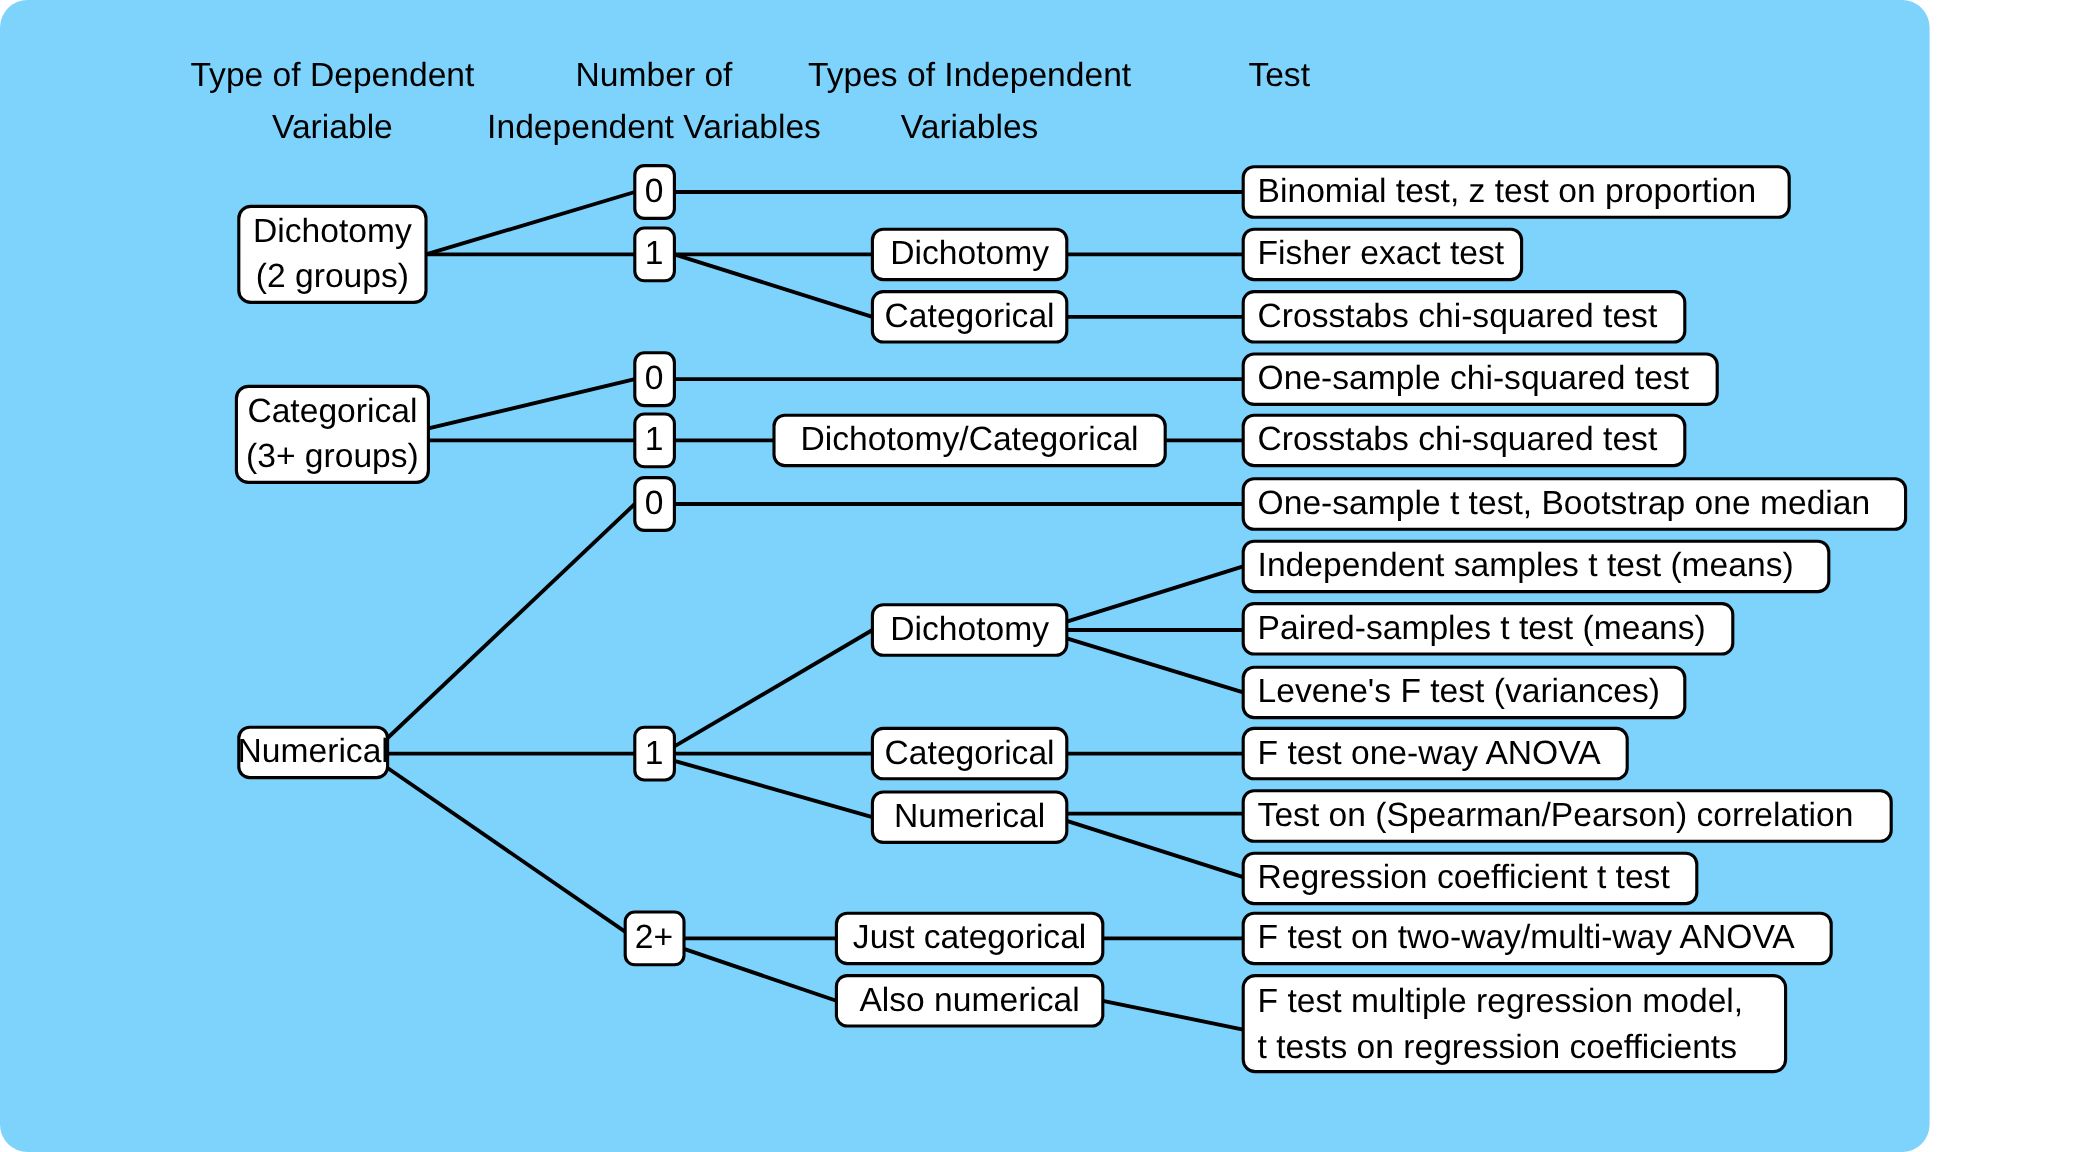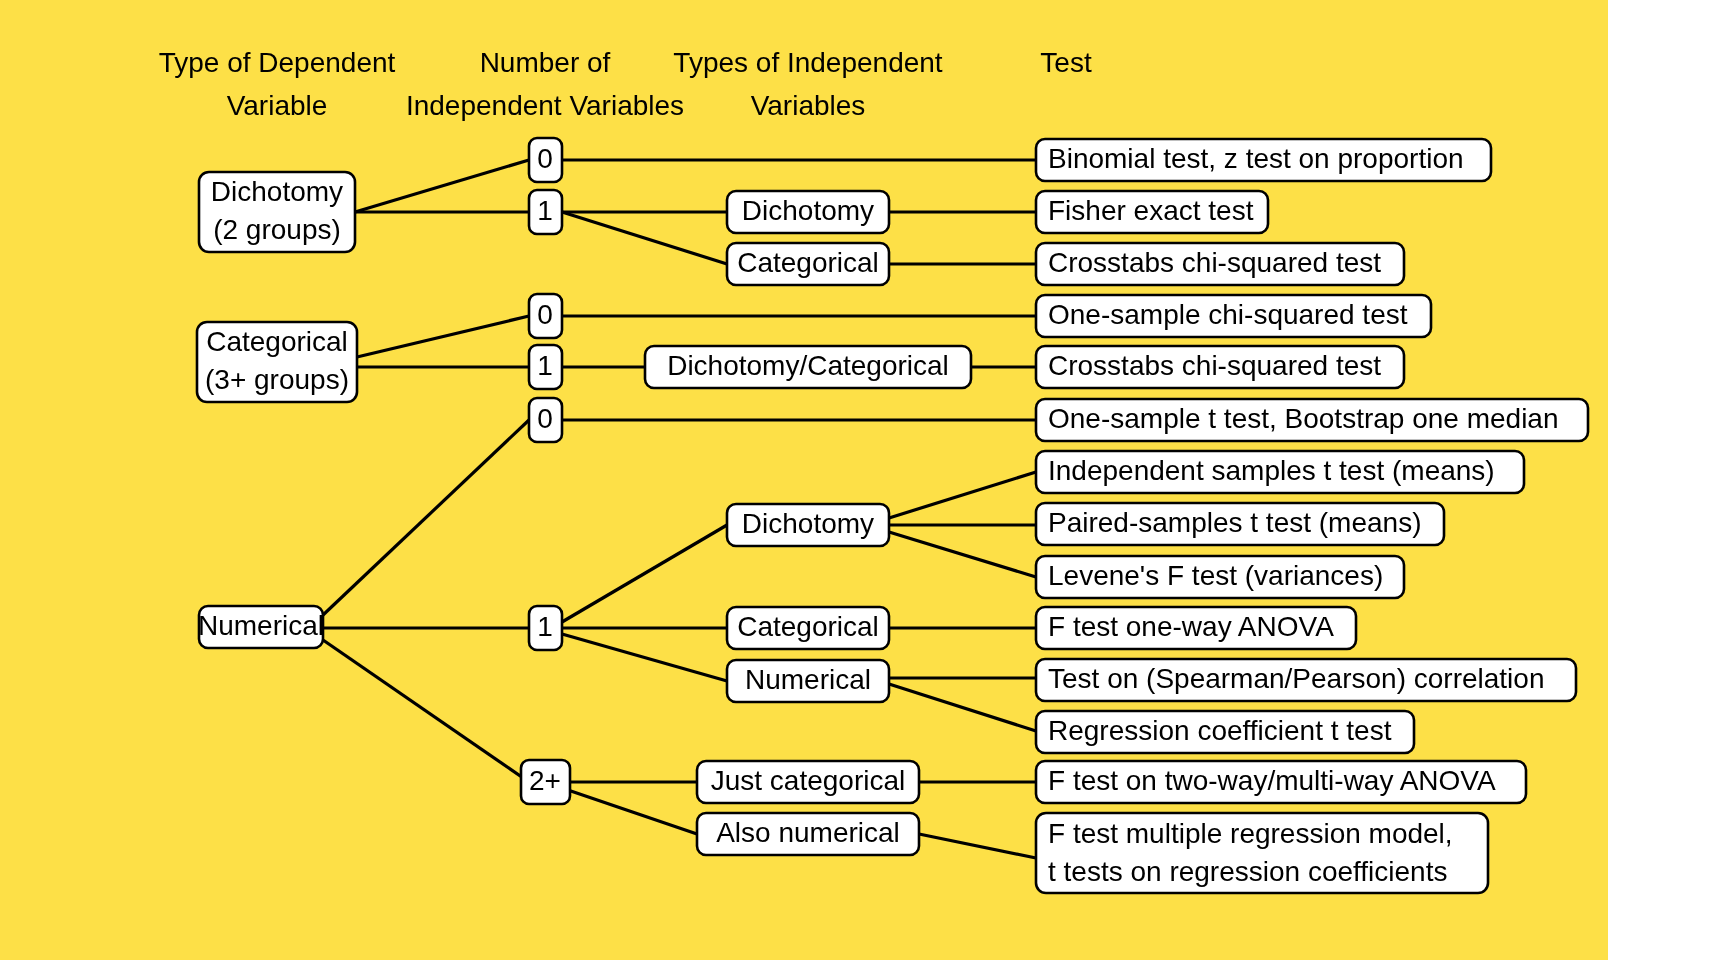--- a/index.html
+++ b/index.html
@@ -4,23 +4,24 @@
 <style>
   html, body {
     margin: 0;
     padding: 0;
     background: #ffffff;
   }
   #page {
     position: relative;
     width: 1608px;
     height: 960px;
-    background: #fde047;
+    background: #7dd3fc;
     font-family: "Liberation Sans", sans-serif;
     overflow: hidden;
+    border-radius: 23px;
   }
   svg#tree {
     position: absolute;
     top: 0;
     left: 0;
     width: 1728px;
     height: 960px;
   }
   .col-header {
     font-size: 28px;

